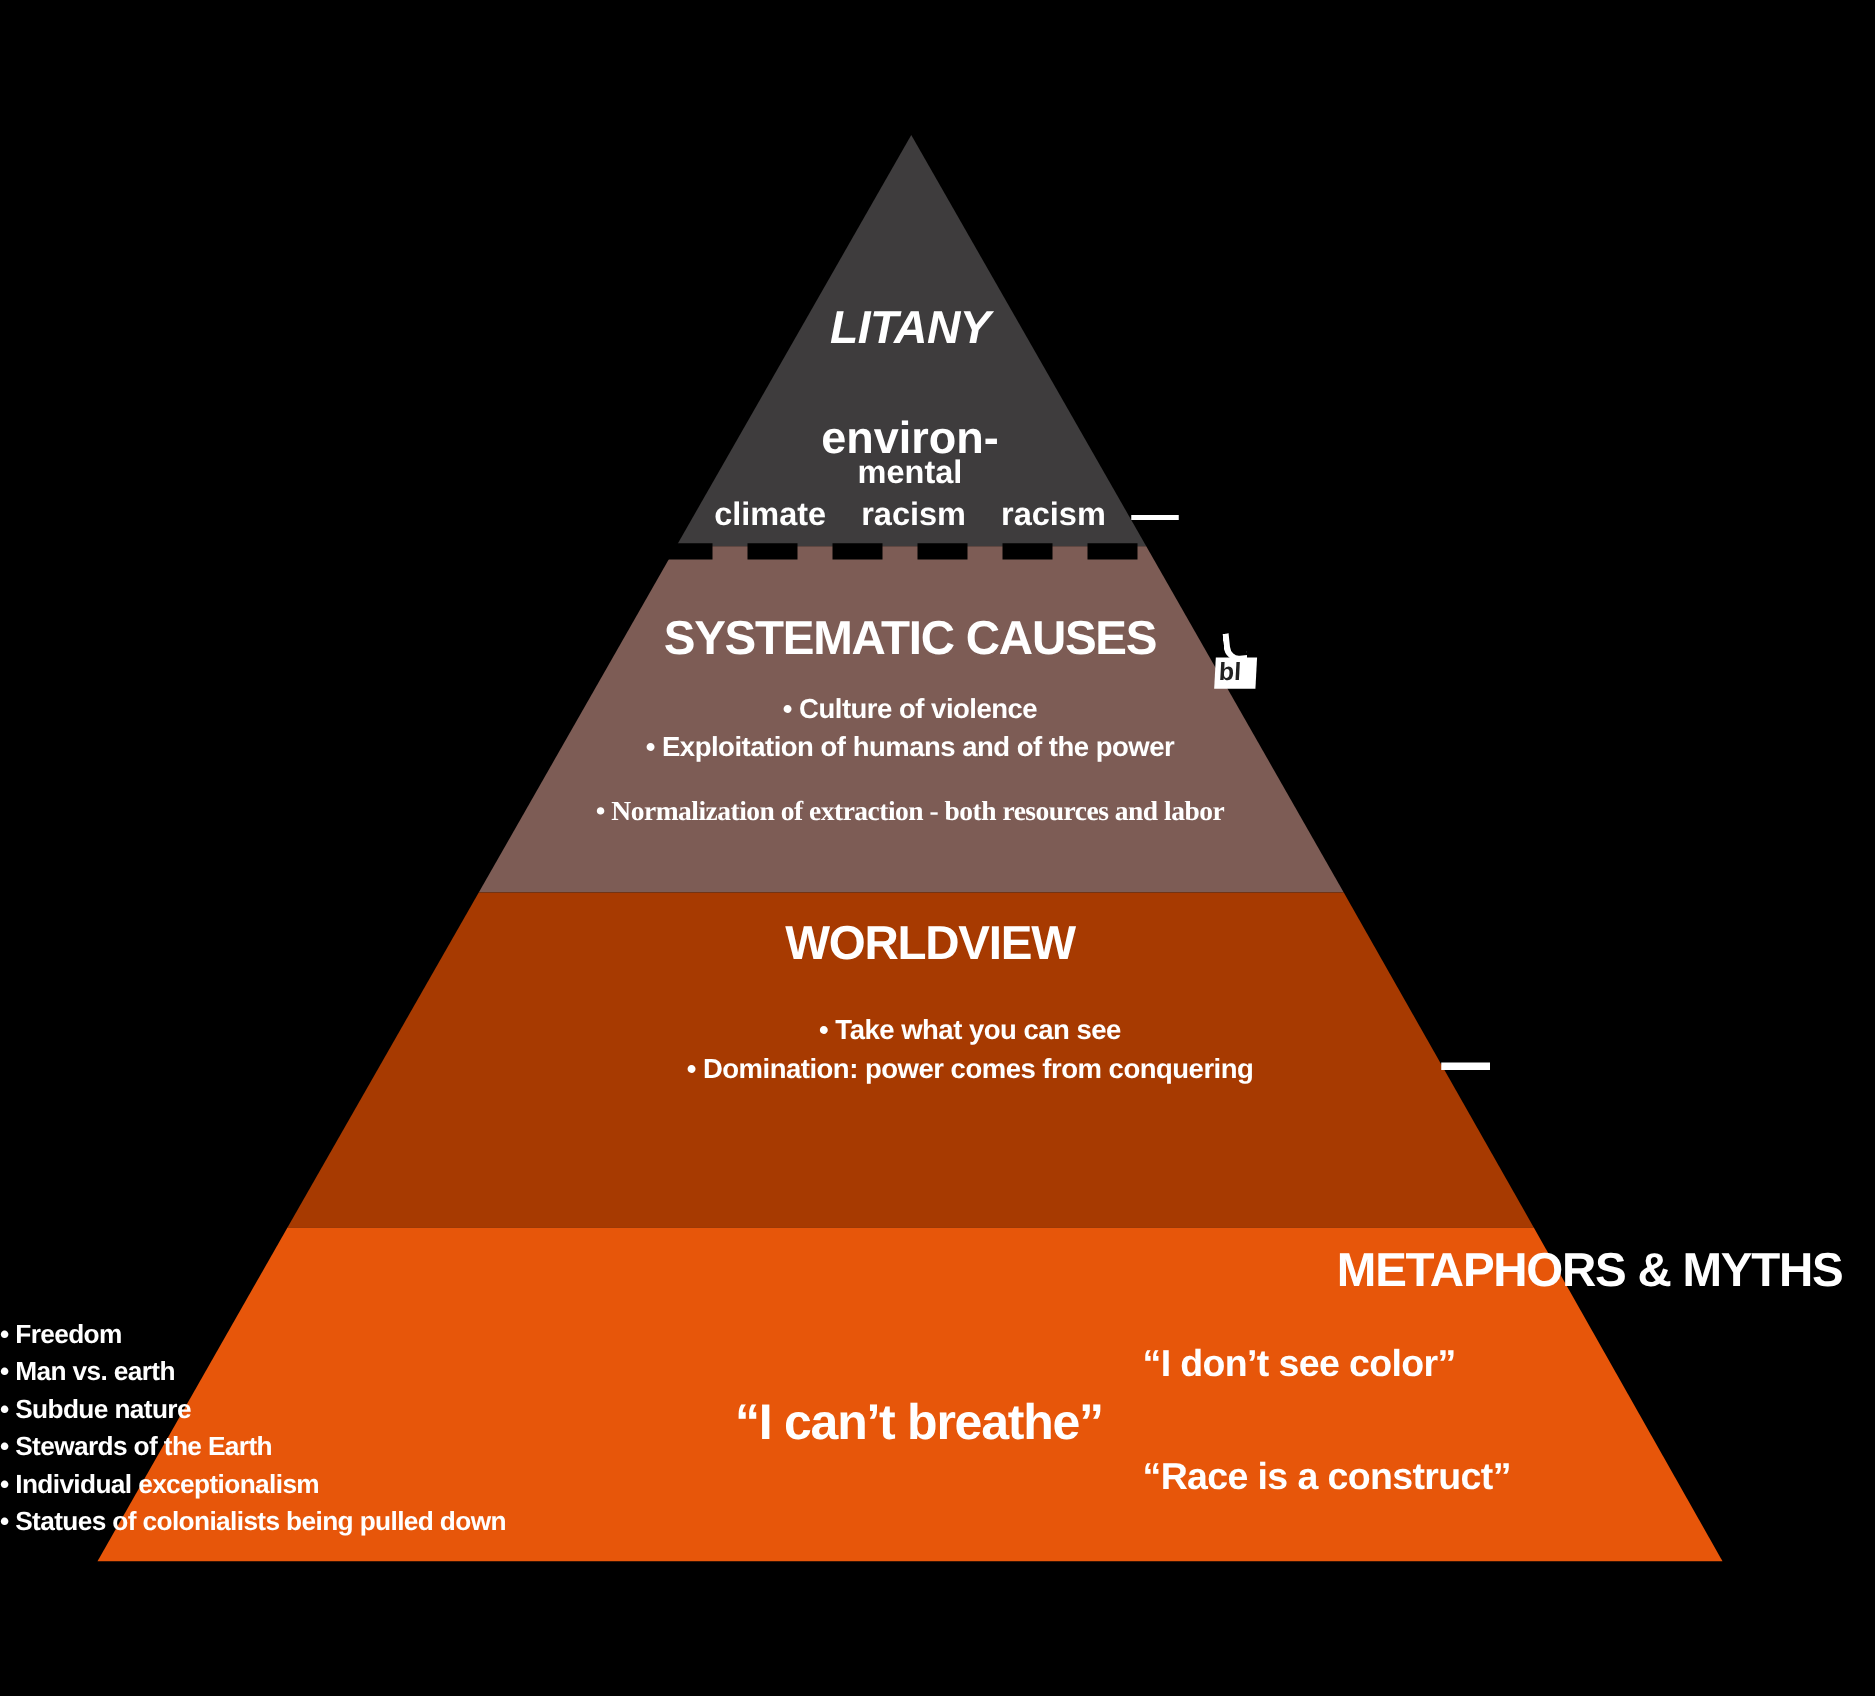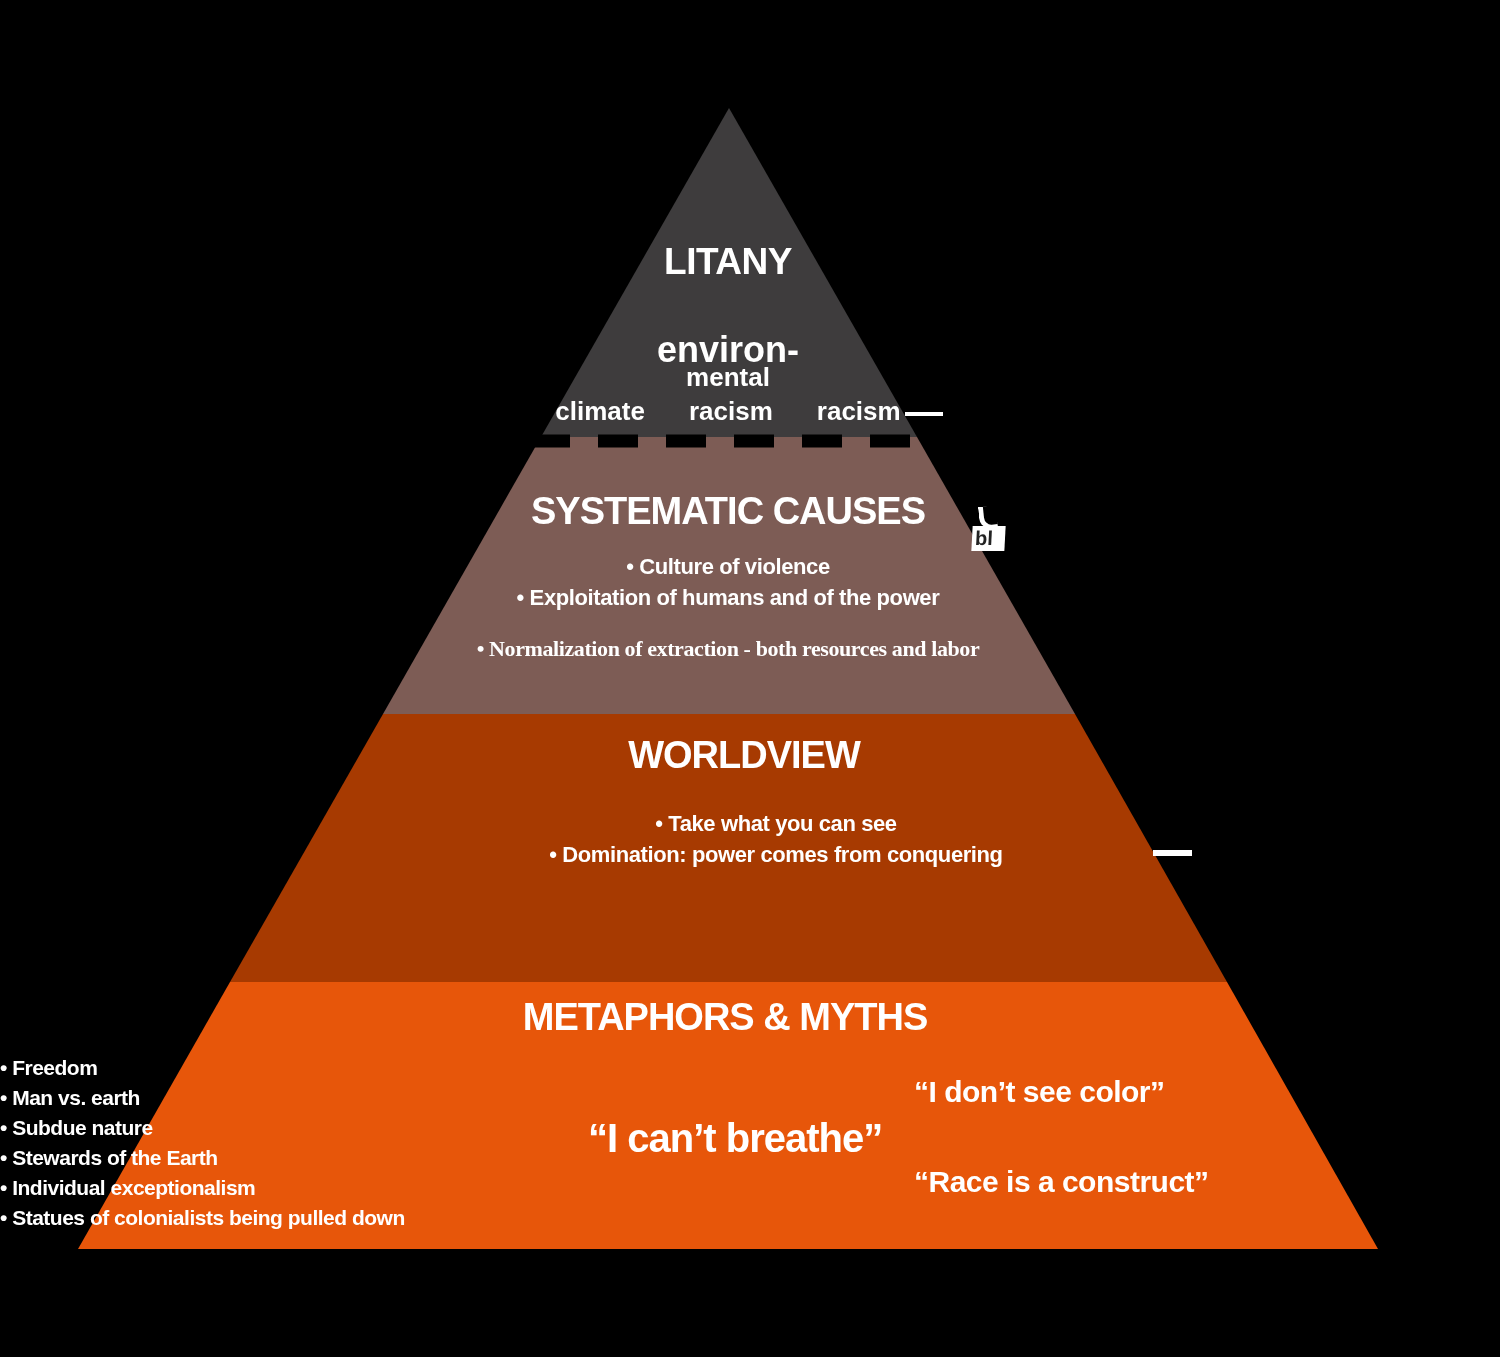--- a/index.html
+++ b/index.html
@@ -9,31 +9,31 @@
     background:#000;
     overflow:hidden;
     font-family:"Liberation Sans", sans-serif;
     font-weight:bold;
     color:#fff;
   }
   .stage svg{position:absolute;left:0;top:0;}
   .txt{position:absolute;line-height:1;white-space:nowrap;}
   .ctr{left:0;width:1456px;text-align:center;}
   .layer-title{font-size:38px;letter-spacing:-1px;}
-  .t-litany{top:243px;font-size:37px;letter-spacing:-0.5px;}
+  .t-litany{top:243px;font-size:37px;letter-spacing:-0.5px;font-style:italic;}
   .t-env1{top:332px;font-size:36px;}
   .t-env2{top:364px;font-size:26px;}
-  .litany-words{top:398px;font-size:26px;display:flex;justify-content:center;gap:44px;}
+  .litany-words{top:398px;font-size:26px;display:flex;justify-content:center;gap:28px;}
   .t-sys{top:492px;}
   .sys-b{font-size:22px;letter-spacing:-0.4px;}
   .sys-b1{top:556px;} .sys-b2{top:587px;} .sys-b3{top:638px;font-family:Liberation Serif, serif;}
   .t-wv{top:736px;margin-left:16px;}
   .wv-b{font-size:22px;letter-spacing:-0.4px;padding-left:48px;}
   .wv-b1{top:813px;} .wv-b2{top:844px;}
-  .t-mm{top:998px;left:0;width:1450px;text-align:center;}
+  .t-mm{top:998px;left:0;width:1450px;text-align:right;padding-left:24px;}
   .mm-bullets{top:1053px;left:0;width:560px;text-align:left;font-size:21px;letter-spacing:-0.5px;}
   .mm-bullets div{line-height:30px;}
   .q-breathe{left:588px;top:1118px;font-size:40px;letter-spacing:-1px;}
   .q-small{font-size:30px;letter-spacing:-0.5px;}
   .q-upper{left:914px;top:1077px;}
   .q-lower{left:914px;top:1167px;}
   .frag-arc{
     position:absolute;left:979px;top:506px;width:13px;height:19px;
     border-left:5px solid #fff;border-bottom:4px solid #fff;
     border-radius:0 0 0 12px;transform:rotate(-6deg);

